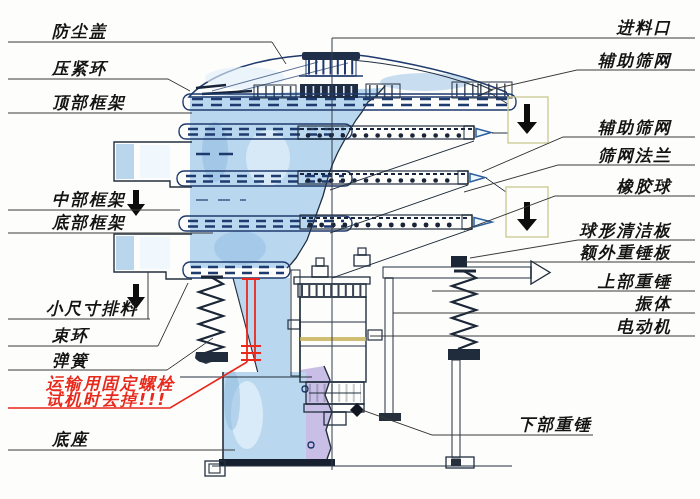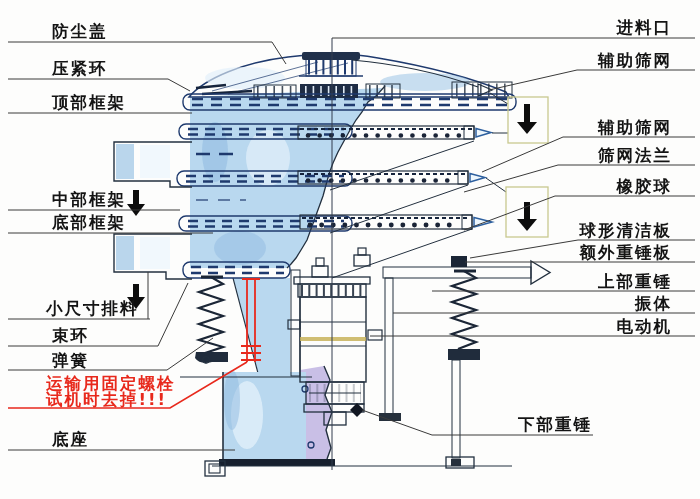--- a/index.html
+++ b/index.html
@@ -1,16 +1,16 @@
 <!DOCTYPE html>
 <html><head>
 <meta charset="utf-8">
 <style>
   html,body{margin:0;padding:0;background:#ffffff;}
-  .canvas{width:700px;height:499px;position:relative;background:#fdfdfc;overflow:hidden;}
+  .canvas{width:700px;height:499px;position:relative;background:#fdfdfc;overflow:hidden;font-style:italic;}
   svg{display:block;}
   .lbl{font-family:"DejaVu Sans",sans-serif;font-weight:bold;font-size:16.5px;letter-spacing:2px;fill:#141414;}
   .lbl-red{fill:#e8291c;}
   .thin{stroke:#3a3a3a;stroke-width:1;fill:none;}
   .ink{stroke:#23303f;fill:none;}
   .navy{stroke:#1f3a6e;fill:none;}
 </style>
 </head>
 <body>
 

